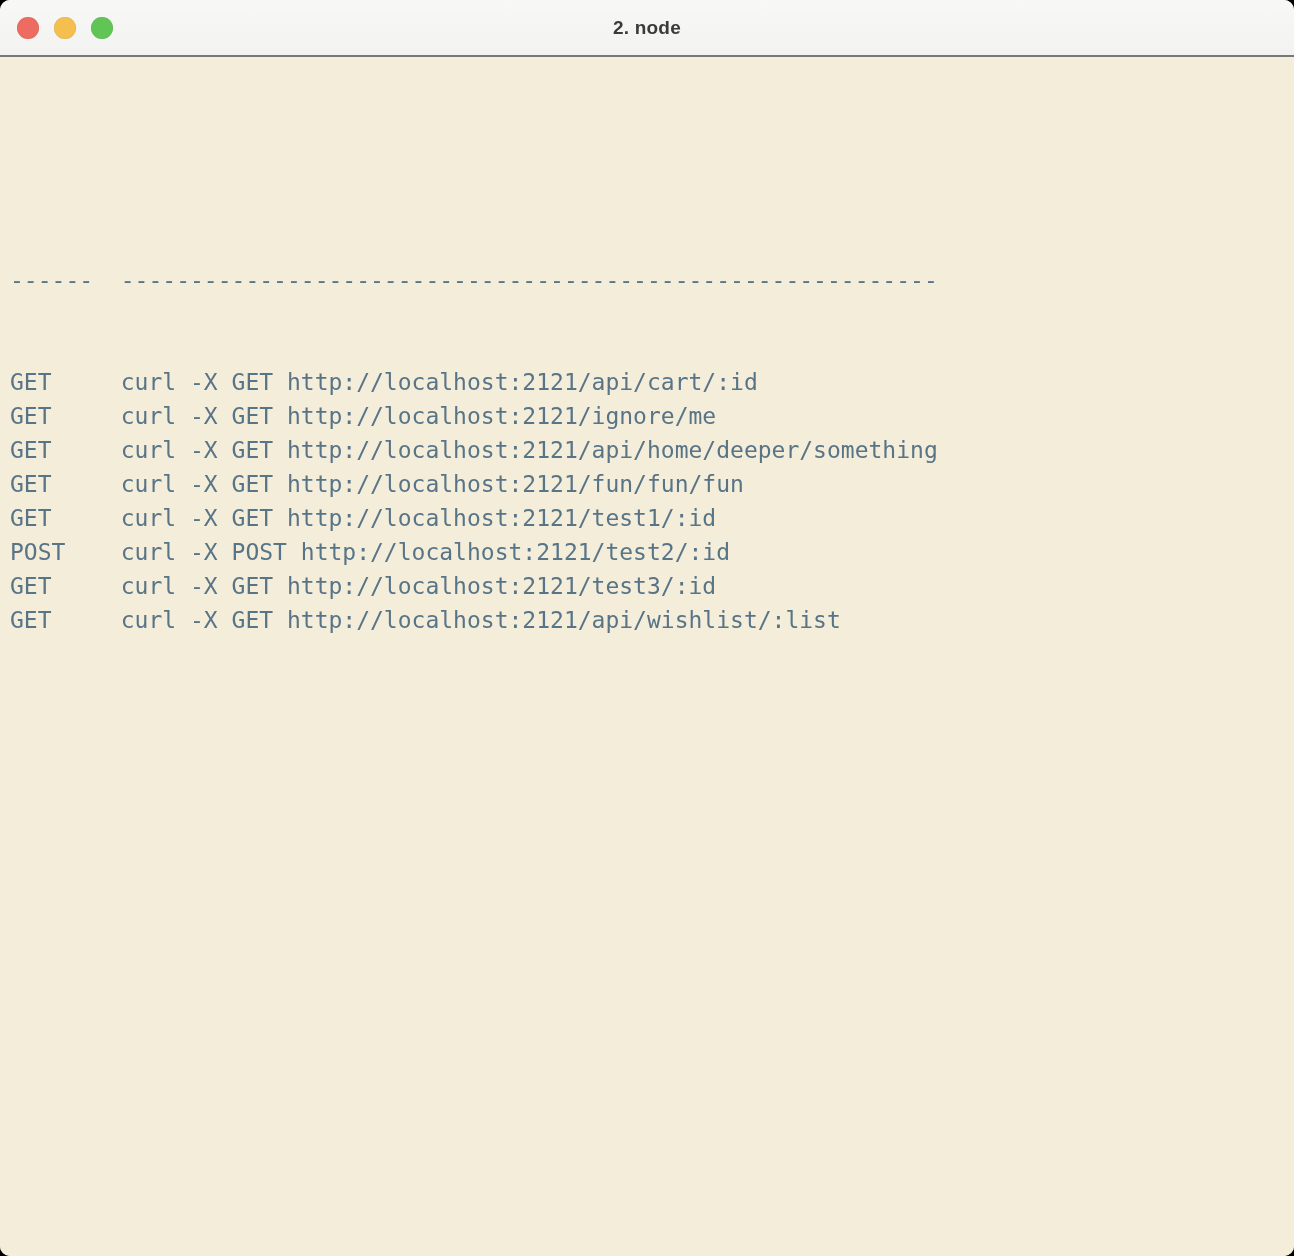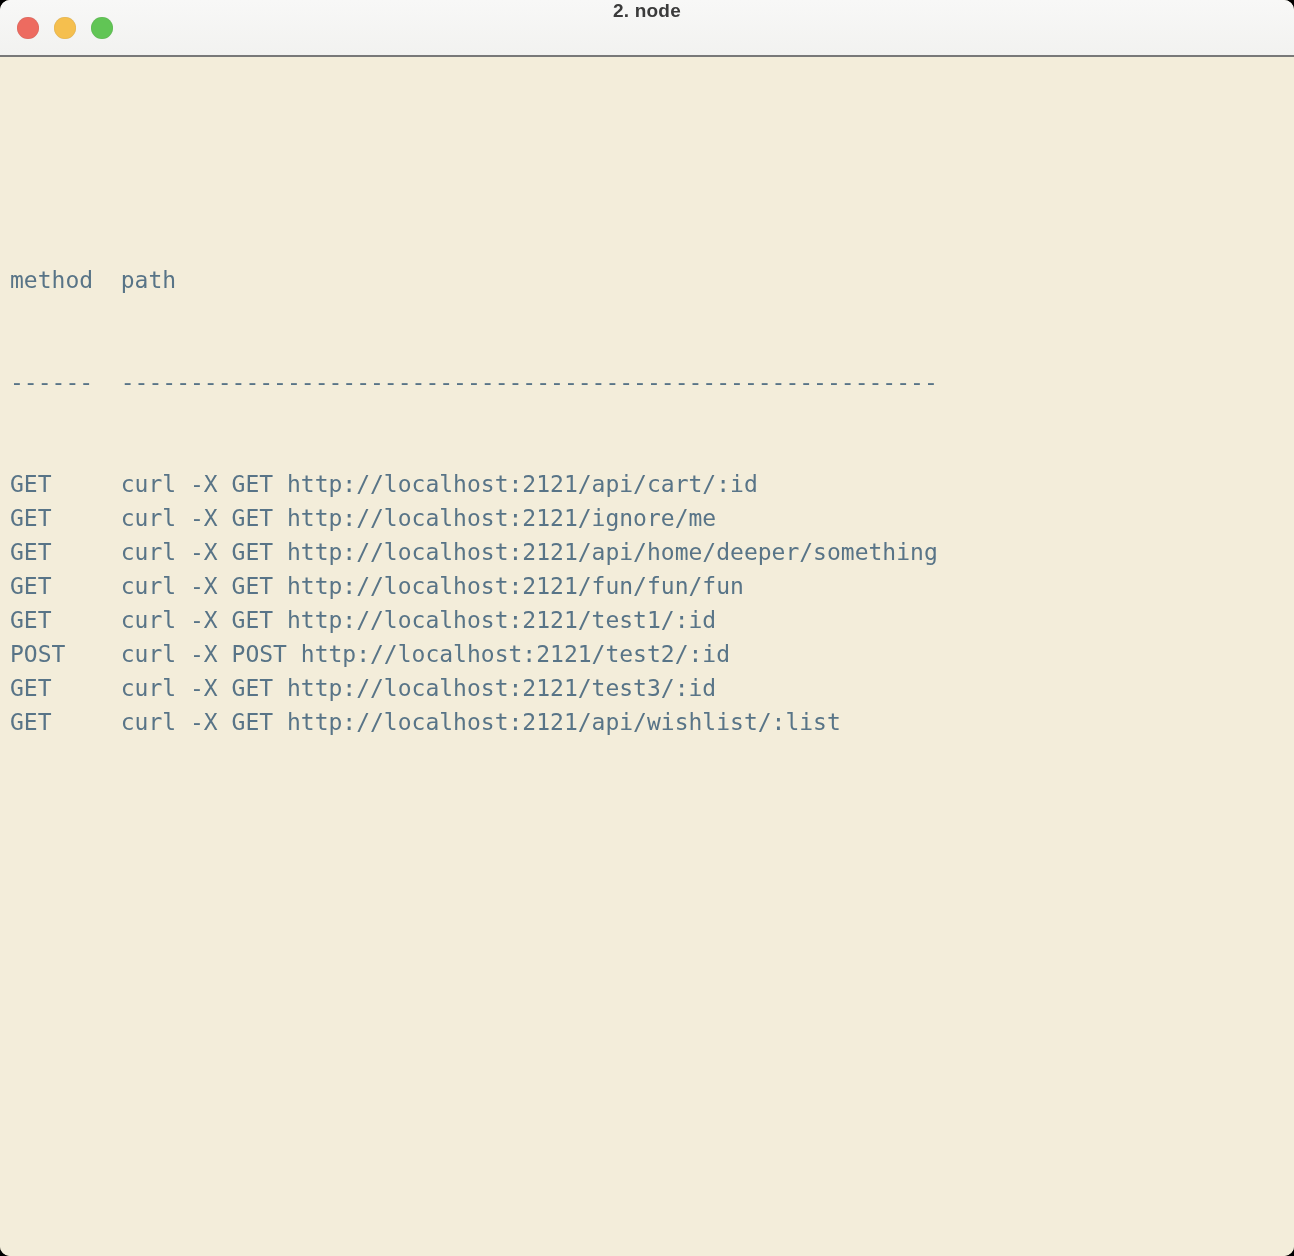--- a/index.html
+++ b/index.html
@@ -26,21 +26,21 @@
     border-radius:10px;
     overflow:hidden;
     background:var(--terminal-bg);
     display:flex;flex-direction:column;
   }
   .titlebar{
     height:57px;flex:0 0 57px;
     background:linear-gradient(#f8f8f7,#f2f2f0);
     border-bottom:2px solid var(--titlebar-border);
     position:relative;
-    display:flex;align-items:flex-start;justify-content:center;
+    display:flex;align-items:center;justify-content:center;
   }
   .traffic{
     position:absolute;left:17px;top:0;height:55px;
     display:flex;align-items:center;gap:15px;
   }
   .light{
     width:22px;height:22px;border-radius:50%;
     display:inline-block;
     box-shadow:inset 0 0 1px rgba(0,0,0,.25);
   }
@@ -76,21 +76,20 @@
       <span class="light red"></span>
       <span class="light yellow"></span>
       <span class="light green"></span>
     </div>
     <div class="title">2. node</div>
   </div>
 
   <div class="term">
 
     <div>
-      <div class="line"><span class="method">method</span><span>path</span></div>
       <div class="line"><span class="method">------</span><span>-----------------------------------------------------------</span></div>
       <div><div class="line"><span class="method">GET</span><span>curl -X GET http://localhost:2121/api/cart/:id</span></div><div class="line"><span class="method">GET</span><span>curl -X GET http://localhost:2121/ignore/me</span></div><div class="line"><span class="method">GET</span><span>curl -X GET http://localhost:2121/api/home/deeper/something</span></div><div class="line"><span class="method">GET</span><span>curl -X GET http://localhost:2121/fun/fun/fun</span></div><div class="line"><span class="method">GET</span><span>curl -X GET http://localhost:2121/test1/:id</span></div><div class="line"><span class="method">POST</span><span>curl -X POST http://localhost:2121/test2/:id</span></div><div class="line"><span class="method">GET</span><span>curl -X GET http://localhost:2121/test3/:id</span></div><div class="line"><span class="method">GET</span><span>curl -X GET http://localhost:2121/api/wishlist/:list</span></div></div>
     </div>
 
     <div class="gap"></div>
 
 
     <div class="gap"></div>
 
     

